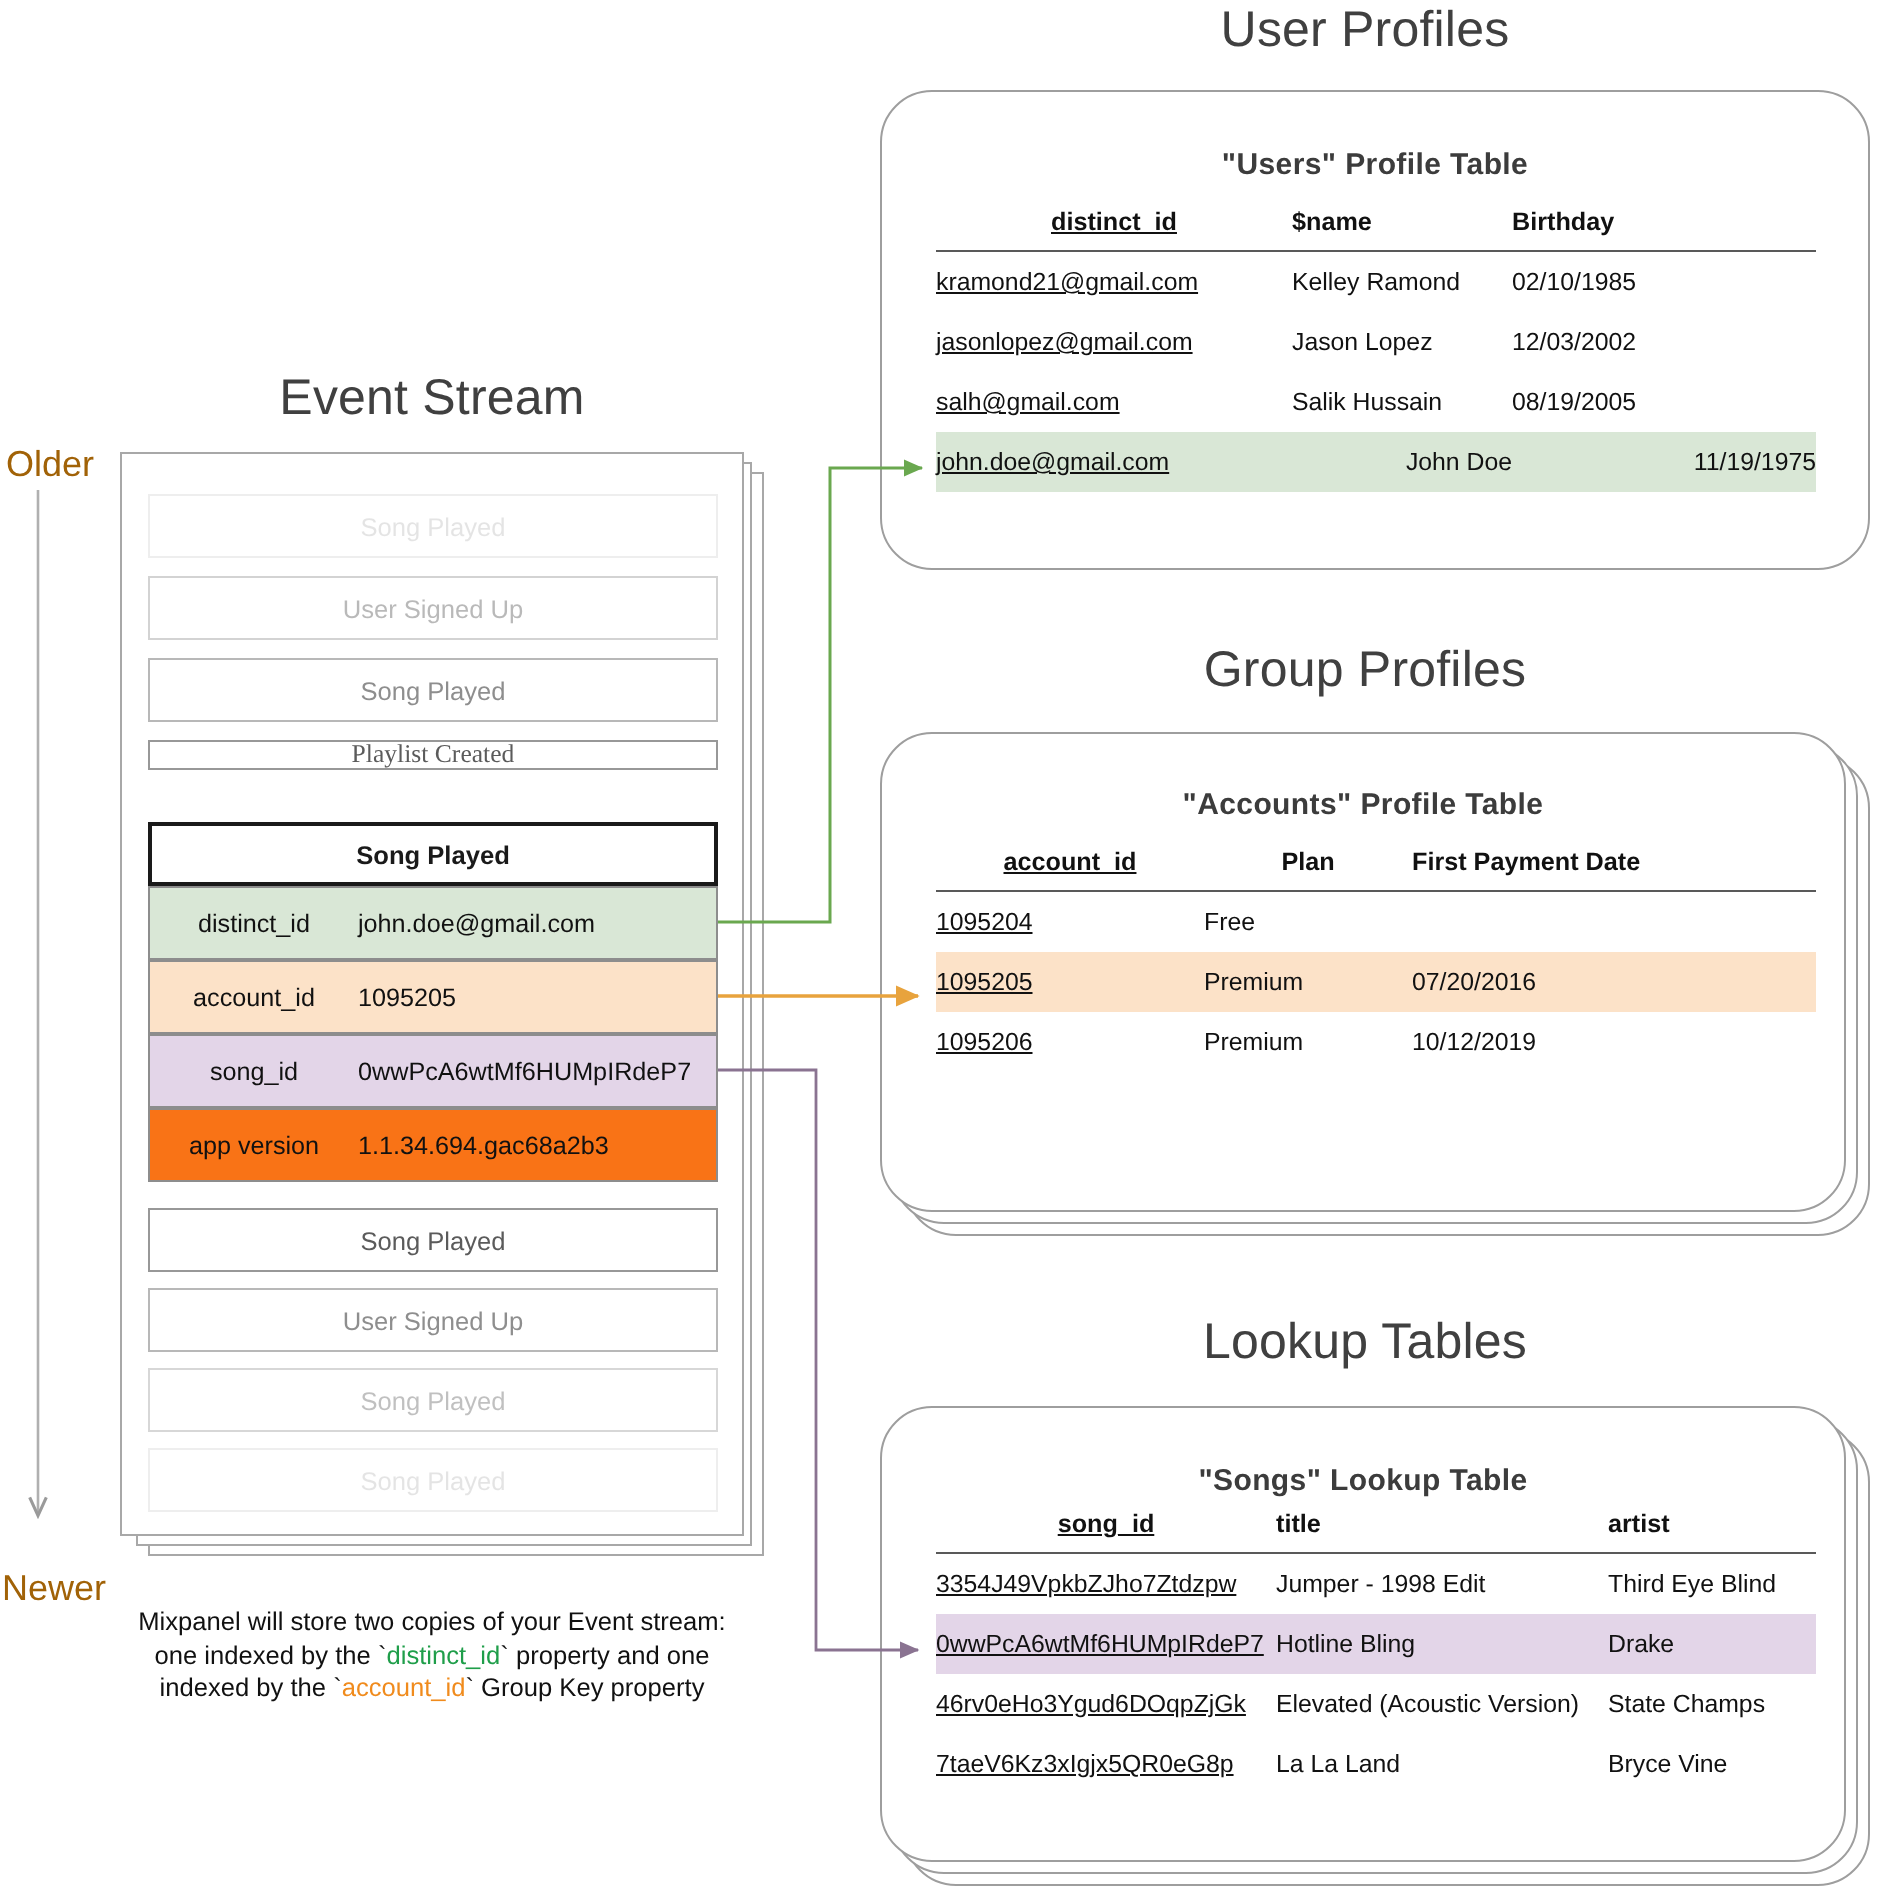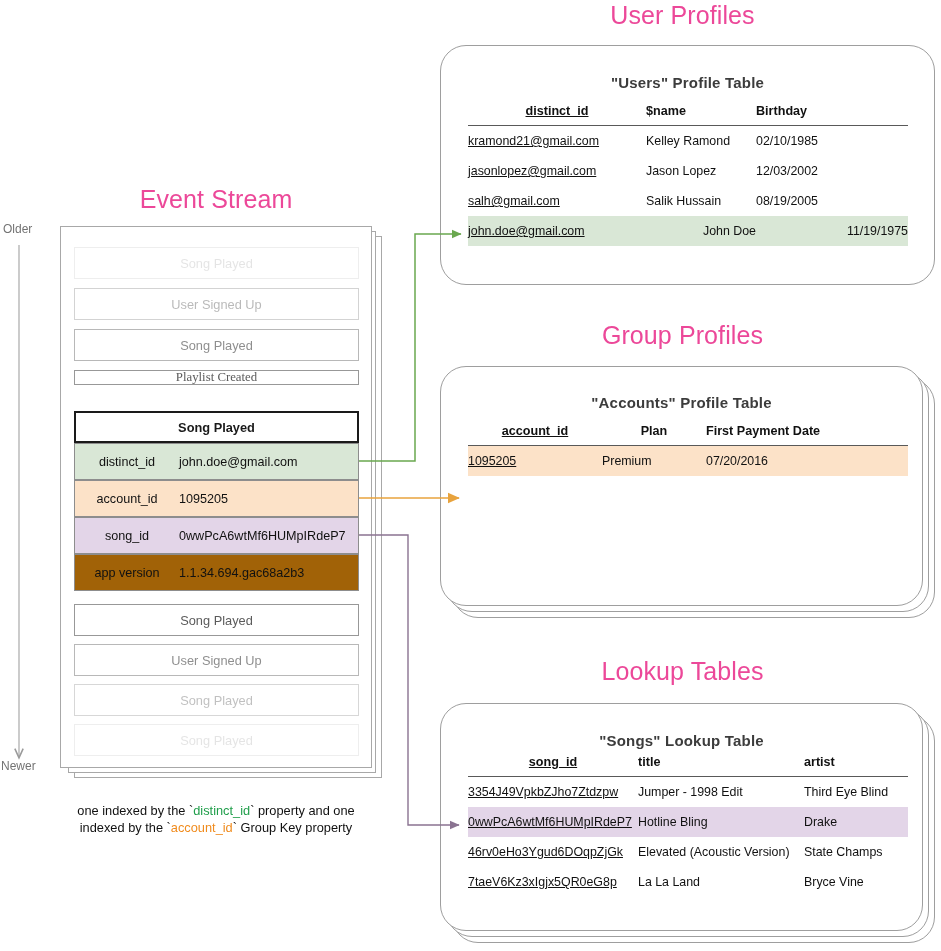--- a/index.html
+++ b/index.html
@@ -5,21 +5,21 @@
   html,body{margin:0;padding:0;background:#fff;}
   body{
     width:941px;height:951px;position:relative;overflow:hidden;
     font-family:"Liberation Sans","DejaVu Sans",sans-serif;
     color:#1a1a1a;-webkit-font-smoothing:antialiased;
   }
 
   
   .section-title{
     position:absolute;text-align:center;font-size:25px;font-weight:400;
-    color:#ec4899;letter-spacing:.1px;white-space:nowrap;
+    color:#404040;letter-spacing:.1px;white-space:nowrap;
   }
 
   
   .card{
     position:absolute;background:#fff;border:1.6px solid #9e9e9e;
     border-radius:26px;box-sizing:border-box;
   }
   .card.ghost{background:#fff;}
 
   
@@ -49,48 +49,48 @@
   
   .es-stack{position:absolute;background:#fff;border:1.6px solid #a8a8a8;box-sizing:border-box;}
   .ev{
     position:absolute;box-sizing:border-box;background:#fff;
     border:1.3px solid #8d8d8d;display:flex;align-items:center;
     justify-content:center;font-size:12.8px;color:#4a4a4a;
   }
   .ev.sel{border:2px solid #1a1a1a;font-weight:bold;color:#1a1a1a;}
   .prop{
     position:absolute;box-sizing:border-box;border:1px solid #8d8d8d;
-    display:flex;align-items:center;font-size:12.6px;color:#111;background:#a16207;
+    display:flex;align-items:center;font-size:12.6px;color:#111;background:#f97316;
   }
   .prop .pk{width:104px;text-align:center;flex:0 0 104px;}
   .prop .pv{flex:1;}
   .prop.green{background:#d9e7d6;}
   .prop.orange{background:#fce2c8;}
   .prop.purple{background:#e3d5e8;}
 
   
-  .axis-label{position:absolute;font-size:12px;color:#737373;}
+  .axis-label{position:absolute;font-size:18px;color:#a16207;}
 
   
   .caption{
     position:absolute;text-align:center;font-size:12.8px;line-height:16.5px;
     color:#111;
   }
   .caption .green{color:#1f9e4a;}
   .caption .orange{color:#f08b1d;}
 
   svg.overlay{position:absolute;left:0;top:0;width:941px;height:951px;pointer-events:none;}
 </style>
 </head>
 <body>
 
 <div class="section-title" style="left:60px;top:185px;width:312px;">Event Stream</div>
 
 <div class="axis-label" style="left:3px;top:222px;">Older</div>
-<div class="axis-label" style="left:1px;top:759px;">Newer</div>
+<div class="axis-label" style="left:1px;top:784px;">Newer</div>
 
 <div class="es-stack" style="left:74px;top:236px;width:308px;width:308px;height:542px;"></div>
 <div class="es-stack" style="left:68px;top:231px;width:308px;height:542px;"></div>
 <div class="es-stack" style="left:60px;top:226px;width:312px;height:542px;"></div>
 
 <div class="ev" style="left:74px;top:247px;width:285px;height:32px;opacity:0.14;">Song Played</div>
 <div class="ev" style="left:74px;top:288px;width:285px;height:32px;opacity:0.38;">User Signed Up</div>
 <div class="ev" style="left:74px;top:329px;width:285px;height:32px;opacity:0.62;">Song Played</div>
 <div class="ev" style="left:74px;top:370px;width:285px;height:15px;opacity:0.9;font-family:Liberation Serif, serif;">Playlist Created</div>
 
@@ -112,20 +112,21 @@
   <span class="pk">app version</span>
   <span class="pv">1.1.34.694.gac68a2b3</span>
 </div>
 
 <div class="ev" style="left:74px;top:604px;width:285px;height:32px;opacity:0.9;">Song Played</div>
 <div class="ev" style="left:74px;top:644px;width:285px;height:32px;opacity:0.62;">User Signed Up</div>
 <div class="ev" style="left:74px;top:684px;width:285px;height:32px;opacity:0.34;">Song Played</div>
 <div class="ev" style="left:74px;top:724px;width:285px;height:32px;opacity:0.14;">Song Played</div>
 
 <div class="caption" style="left:36px;top:803px;width:360px;">
+  <div>Mixpanel will store two copies of your Event stream:</div>
   <div>
     <span>one indexed by the `</span><span class="green">distinct_id</span><span>` property and one</span>
   </div>
   <div>
     <span>indexed by the `</span><span class="orange">account_id</span><span>` Group Key property</span>
   </div>
 </div>
 
 <div class="section-title" style="left:430px;top:1px;width:505px;">User Profiles</div>
 
@@ -175,25 +176,35 @@
 <table class="data" style="left:468px;top:424px;width:440px;">
   <thead>
     <tr>
       <th class="ctr" style="width:134px;">
         <span class="u">account_id</span></th>
       <th style="width:104px;text-align:center;">Plan</th>
       <th style="width:202px;">First Payment Date</th>
     </tr>
   </thead>
   <tbody>
+    <tr>
+      <td class="key"><span>1095204</span></td>
+      <td>Free</td>
+      <td></td>
+    </tr>
     <tr class="hl-orange">
       <td class="key"><span>1095205</span></td>
       <td>Premium</td>
       <td>07/20/2016</td>
     </tr>
+    <tr>
+      <td class="key"><span>1095206</span></td>
+      <td>Premium</td>
+      <td>10/12/2019</td>
+    </tr>
   </tbody>
 </table>
 
 <div class="section-title" style="left:430px;top:657px;width:505px;text-align:center;">Lookup Tables</div>
 
 <div class="card ghost" style="left:452px;top:715px;width:483px;height:228px;"></div>
 <div class="card ghost" style="left:446px;top:709px;width:483px;height:228px;"></div>
 <div class="card" style="left:440px;top:703px;width:483px;height:228px;"></div>
 <div class="tbl-title" style="left:440px;top:732px;width:483px;">"Songs" Lookup Table</div>
 

